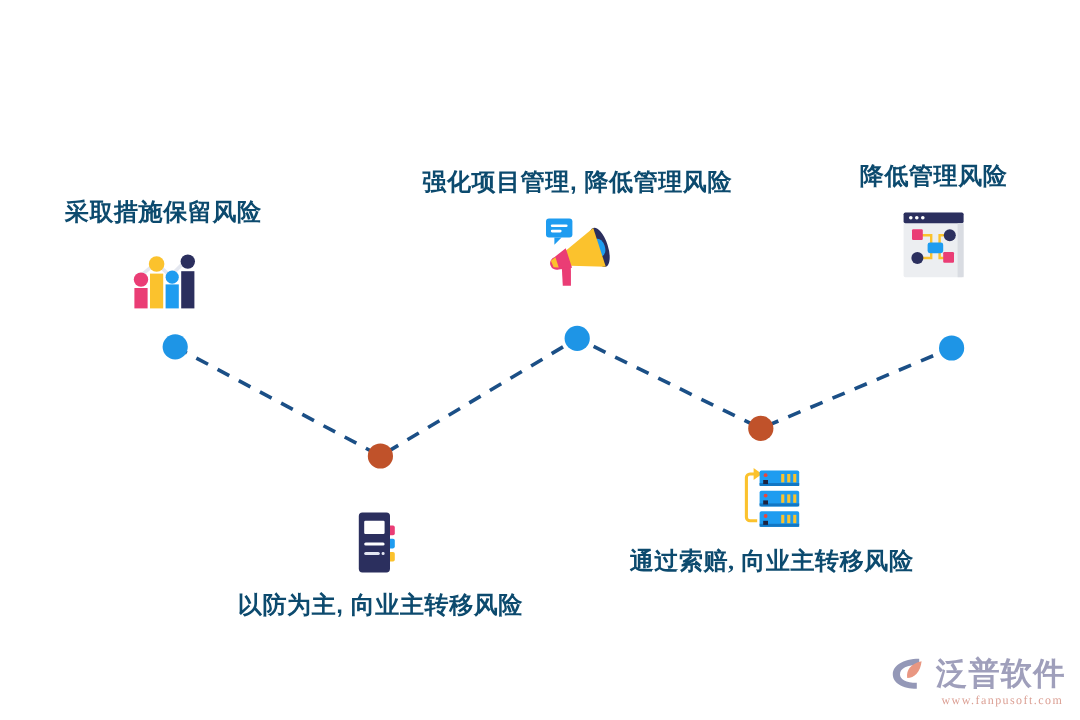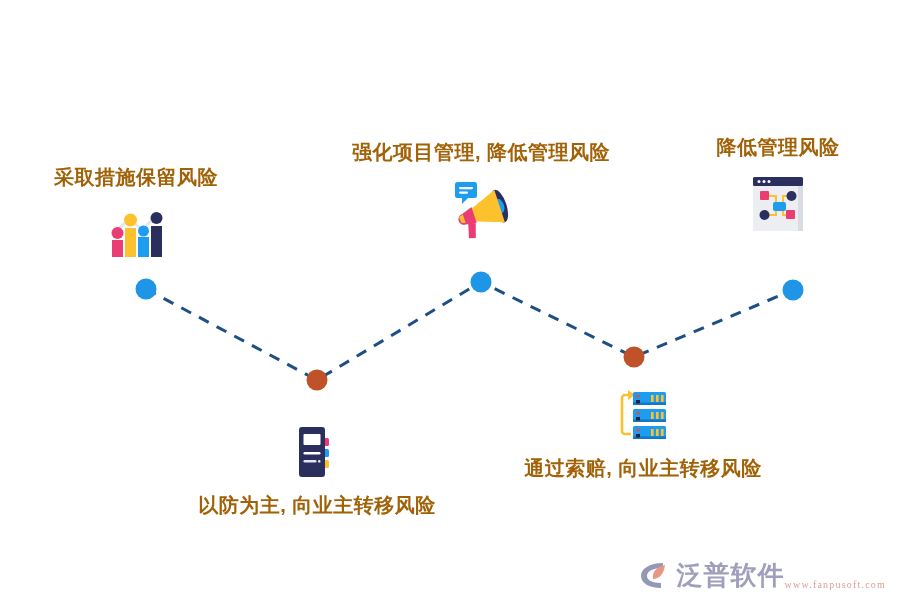--- a/index.html
+++ b/index.html
@@ -30,40 +30,40 @@
     position: absolute;
     display: flex;
     flex-direction: column;
     align-items: center;
     width: 330px;
   }
   .step.narrow { width: 240px; }
   .step-label {
     font-size: 20px;
     font-weight: bold;
-    color: #a16207;
+    color: #0c4a6e;
     letter-spacing: 0.5px;
     white-space: nowrap;
     line-height: 1.1;
   }
   .step-icon {
     width: 64px;
     height: 64px;
     display: block;
   }
   .step.above .step-icon { margin-top: 14px; }
   .step.below .step-label { margin-top: 10px; }
 
   
   .watermark {
     position: absolute;
     right: 12px;
     bottom: 10px;
     display: flex;
-    flex-direction: row;
+    flex-direction: column;
     align-items: flex-end;
     opacity: 0.95;
   }
   .wm-row {
     display: flex;
     align-items: center;
     gap: 4px;
   }
   .wm-text {
     font-size: 26px;
@@ -139,21 +139,21 @@
         <ellipse cx="52" cy="34" rx="7" ry="17" fill="#2b2f5e"></ellipse>
         <ellipse cx="52" cy="34" rx="4.5" ry="7.5" fill="#1e9cf0"></ellipse>
         <path d="M52 17 L24 28 L24 41 L52 51 Z" fill="#fbc22d"></path>
         <path d="M25 26 L14 30 A3 3 0 0 0 14 41 L25 43 Z" fill="#ea3d75"></path>
         <path d="M17 40 L13 55 L19.5 57 L24 43 Z" fill="#ea3d75"></path>
         <path d="M14.5 30.5 L10 32 L10.5 38 L14.5 39.5 Z" fill="#fbc22d"></path>
       </g>
     </svg>
   </div>
 
-  <div class="step below" style="left:478px; top:383px;">
+  <div class="step below" style="left:478px; top:383px;font-family:Liberation Serif, serif;">
     <svg class="step-icon" viewBox="0 0 64 64">
       <path d="M20 12 L14 12 A3 3 0 0 0 11 15 L11 48 A3 3 0 0 0 14 51 L20 51" fill="none" stroke="#fbc22d" stroke-width="2.6"></path>
       <polygon points="17,7 24,12 17,17" fill="#fbc22d"></polygon>
       <g>
         <rect x="22" y="9" width="33" height="13" rx="1.5" fill="#1e9cf0"></rect>
         <rect x="22" y="26" width="33" height="13" rx="1.5" fill="#1e9cf0"></rect>
         <rect x="22" y="43" width="33" height="13" rx="1.5" fill="#1e9cf0"></rect>
         <rect x="22" y="19.5" width="33" height="2.5" fill="#1277c4"></rect>
         <rect x="22" y="36.5" width="33" height="2.5" fill="#1277c4"></rect>
         <rect x="22" y="53.5" width="33" height="2.5" fill="#1277c4"></rect>

